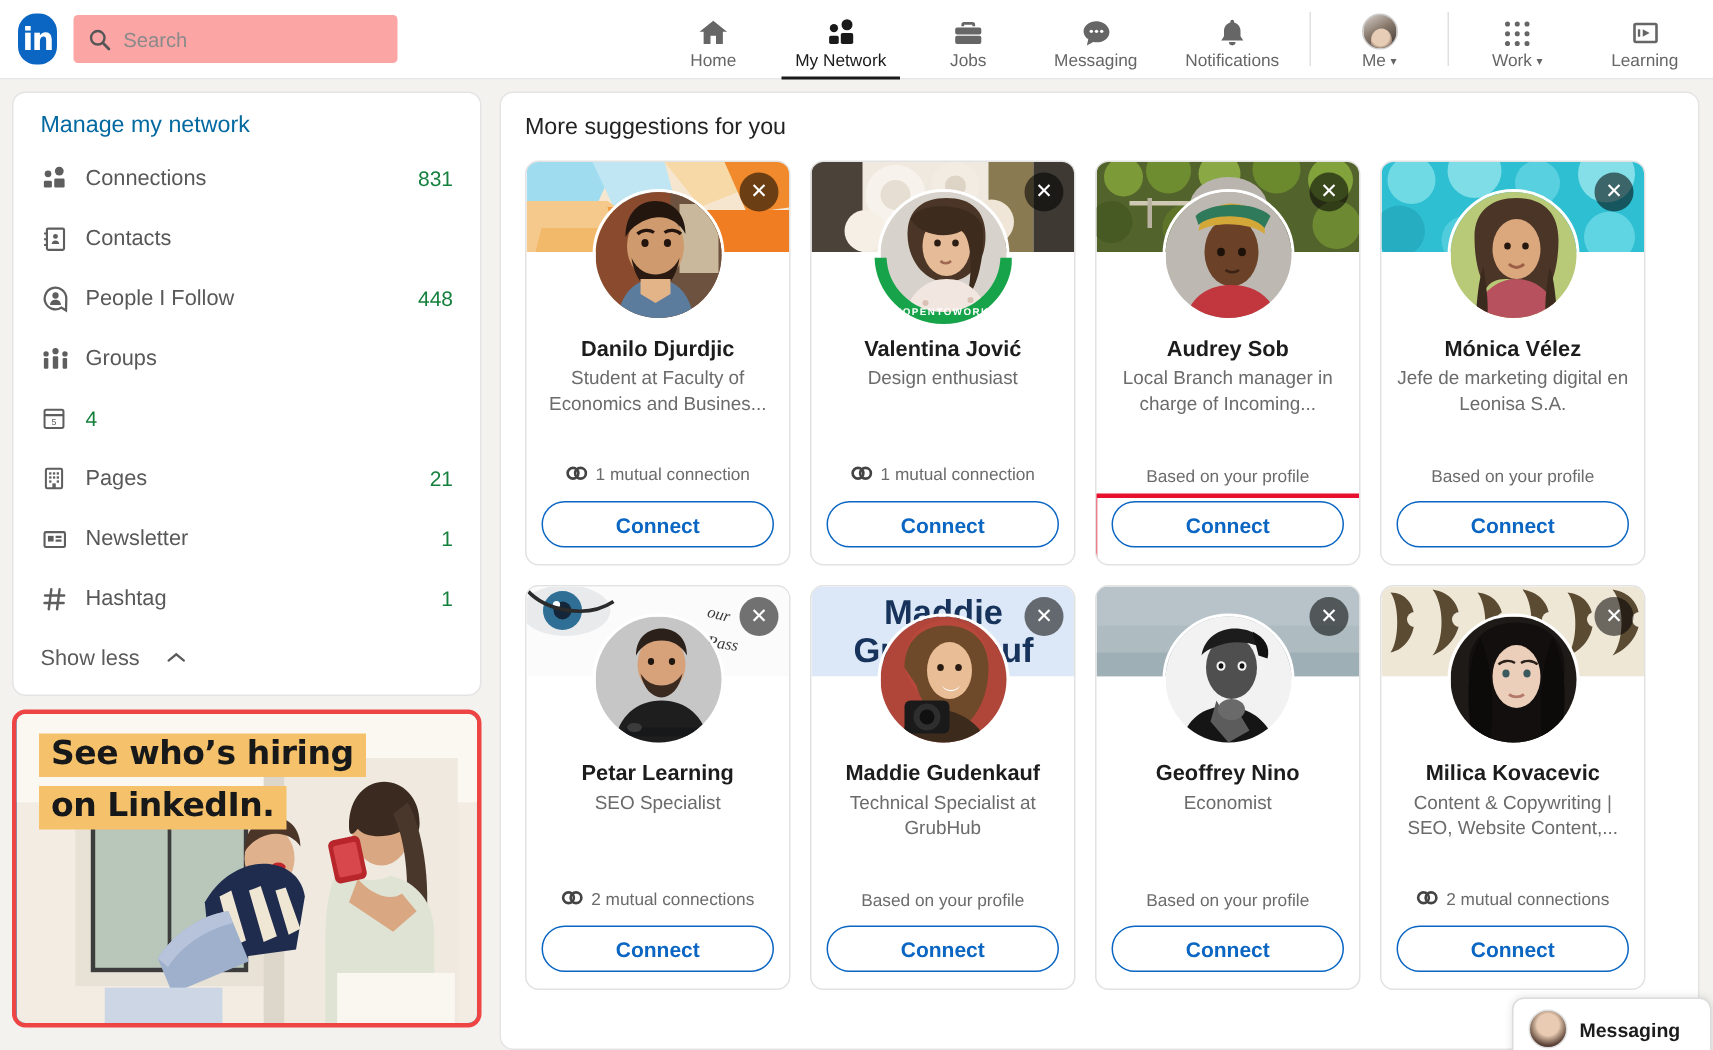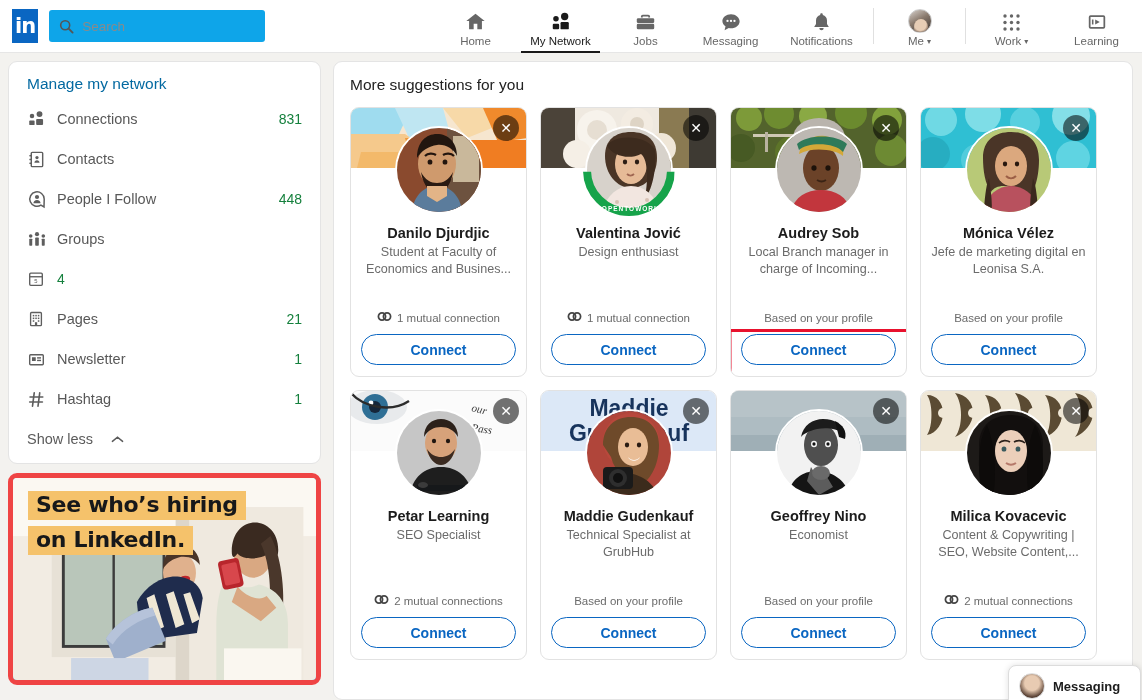--- a/index.html
+++ b/index.html
@@ -13,30 +13,30 @@
   
   .topnav {
     position: relative;
     width: 1142px; height: 53px;
     background: #ffffff;
     border-bottom: 1px solid #e6e6e6;
     display: flex; align-items: center;
   }
   .li-logo {
     width: 34px; height: 34px; margin-left: 12px;
-    background: #0a66c2; border-radius: 0;
+    background: #0a66c2; border-radius: 12px;
     color: #fff; font-weight: bold; font-size: 21px;
     display: flex; align-items: center; justify-content: center;
     line-height: 1; letter-spacing: -1px;
     font-family: "DejaVu Sans", sans-serif;
   }
   .searchbox {
     margin-left: 11px;
     width: 275px; height: 32px;
-    background: #0ea5e9; border-radius: 3px;
+    background: #fca5a5; border-radius: 3px;
     display: flex; align-items: center; padding: 0 10px;
   }
   .searchbox .mag { flex: 0 0 auto; margin-right: 8px; display:flex; }
   .searchbox input {
     border: none; outline: none; background: transparent;
     font-size: 13.5px; color: #333; width: 100%;
     font-family: "Liberation Sans", sans-serif;
   }
   .searchbox input::placeholder { color: #8a8a8a; }
 
@@ -90,21 +90,21 @@
   .mn-label { flex: 1; font-size: 14.5px; color: #585858; }
   .mn-count { font-size: 14px; color: #15803d; }
   .show-less {
     display: flex; align-items: center; gap: 18px;
     height: 40px; padding: 0 18px; font-size: 14.5px; color: #5b5b5b;
     cursor: pointer;
   }
 
   .promo {
     margin-top: 9px; border-radius: 9px; overflow: hidden;
-    border: 5px solid #ef4444; position: relative; height: 212px;
+    border: 3px solid #ef4444; position: relative; height: 212px;
     background: #0ea5e9;
   }
   .promo-bg { position:absolute; inset:0; }
   .promo-text { position: absolute; top: 13px; left: 15px; }
   .promo-line {
     display: inline-block; background: #f5c26b; color: #17181a;
     font-size: 22px; font-weight: bold; padding: 1px 8px 3px 8px;
     letter-spacing: -0.3px; margin-bottom: 6px;
     font-family: "DejaVu Sans", sans-serif;
   }

